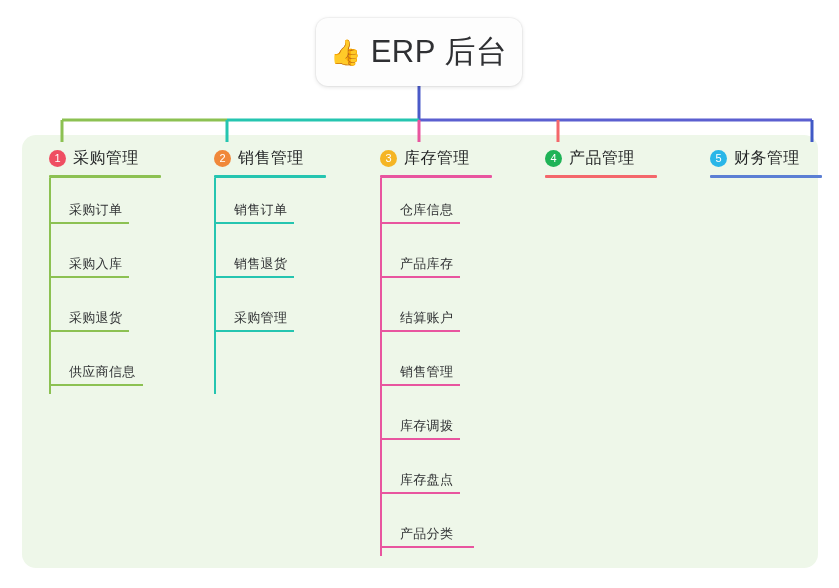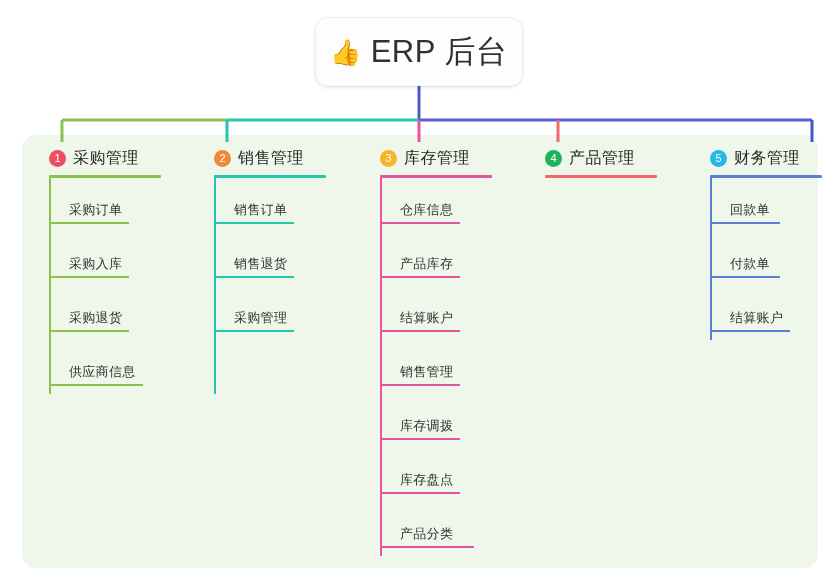--- a/index.html
+++ b/index.html
@@ -212,31 +212,16 @@
           <span class="col-name">产品管理</span>
         </div>
         <div class="col-rule" style="background: rgb(244, 103, 107); width: 112px; margin-left: 14px;"></div>
       </div>
       <div class="col" style="left: 696px;">
         <div class="col-head">
           <span class="badge" style="background: rgb(41, 182, 232);">5</span>
           <span class="col-name">财务管理</span>
         </div>
         <div class="col-rule" style="background: rgb(91, 127, 212); width: 112px; margin-left: 14px;"></div>
-        <div class="items">
-          <div class="spine" style="background: rgb(91, 127, 212); height: 162px;"></div>
-          <div class="item">
-            <span class="item-label">回款单</span>
-            <div class="item-rule" style="background: rgb(91, 127, 212); width: 70px;"></div>
-          </div>
-          <div class="item">
-            <span class="item-label">付款单</span>
-            <div class="item-rule" style="background: rgb(91, 127, 212); width: 70px;"></div>
-          </div>
-          <div class="item">
-            <span class="item-label">结算账户</span>
-            <div class="item-rule" style="background: rgb(91, 127, 212); width: 80px;"></div>
-          </div>
-        </div>
       </div>
     </div>
 
 </div>
 
 </body></html>

